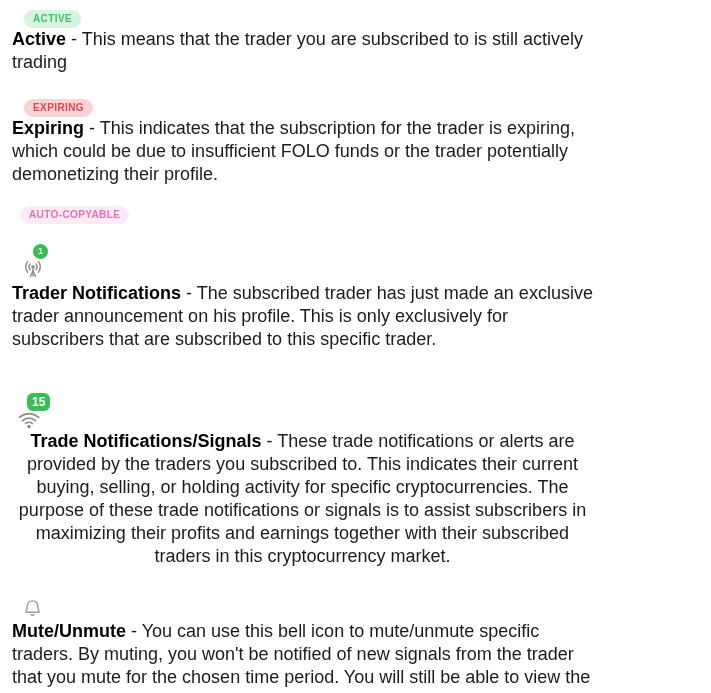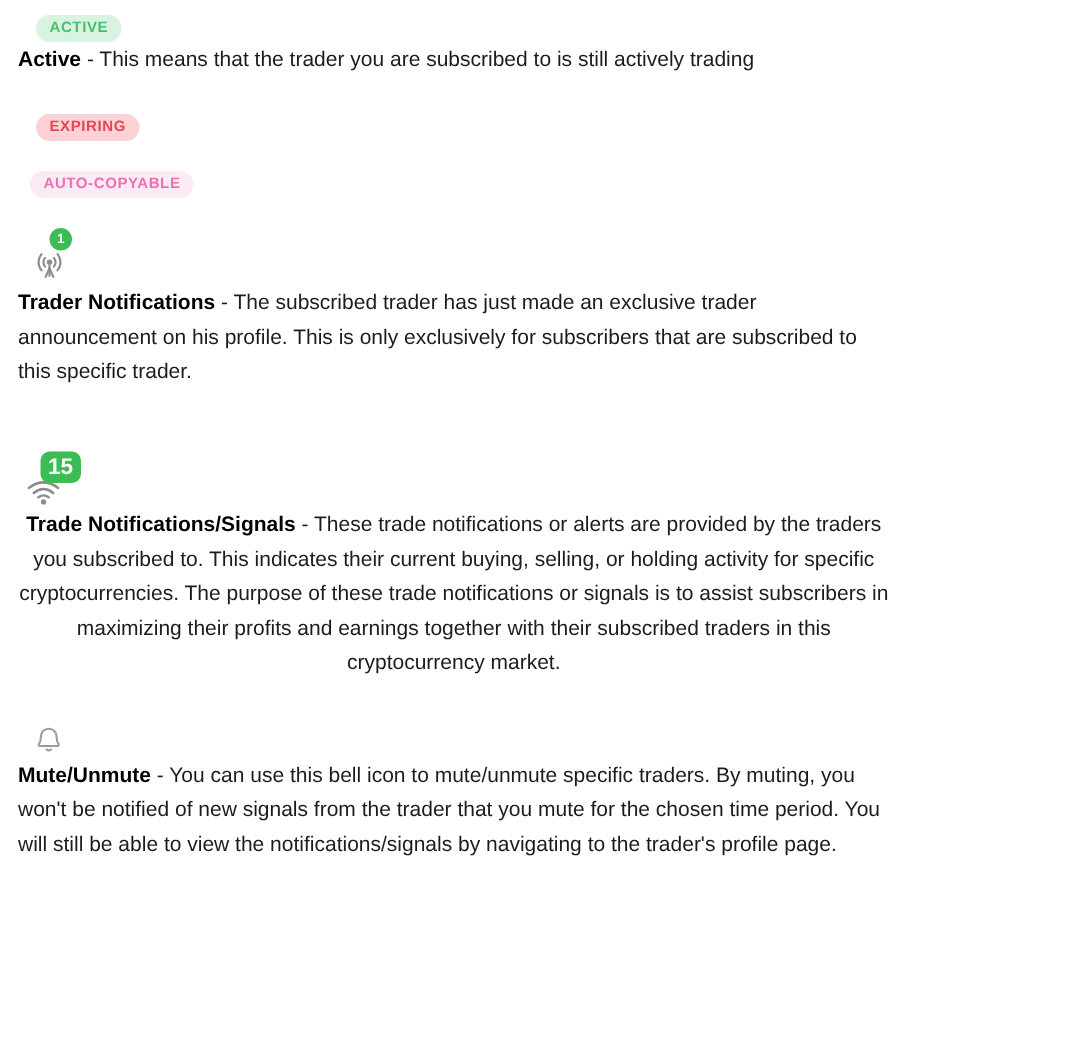--- a/index.html
+++ b/index.html
@@ -26,21 +26,21 @@
     line-height: 1;
     padding: 4px 9px;
     border-radius: 10px;
     white-space: nowrap;
   }
   .pill-active   { background: #d8f3e0; color: #45c06b; margin-left: 12px; margin-top: 10px; }
   .pill-expiring { background: #fbd3d6; color: #e8454f; margin-left: 12px; margin-top: 25px; }
   .pill-autocopy { background: #fcebf5; color: #ee6eb3; margin-left: 8px;  margin-top: 20px; }
   p.entry {
     margin: 0;
-    font-size: 14px;
+    font-size: 18px;
     line-height: 23px;
     color: #1c1c1c;
   }
   p.entry b { color: #000; font-weight: 700; }
   .p1 { margin-top: 13px; }
   .p2 { margin-top: 25px; }
   .p3 { margin-top: 17px; }
   .p4 { margin-top: 6px; }
   .p5 { margin-top: 1px; text-align: center; }
   .p6 { margin-top: 0; }
@@ -64,38 +64,41 @@
     display: flex; align-items: center; justify-content: center;
     line-height: 1;
   }
   .count-rect {
     position: absolute;
     top: -15px; left: 11px;
     padding: 3px 5px;
     border-radius: 6px;
     background: #3cbd54;
     color: #fff;
-    font-size: 15px;
+    font-size: 12px;
     font-weight: 700;
     line-height: 1;
   }
 </style>
 </head>
 <body>
 
 <div class="page">
 
   <span class="pill pill-active">ACTIVE</span>
 
   <p class="entry p1">
     <b>Active</b><span> - This means that the trader you are subscribed to is still actively trading</span>
   </p>
 
   <span class="pill pill-expiring">EXPIRING</span>
 
+  <p class="entry p2">
+    <b>Expiring</b><span> - This indicates that the subscription for the trader is expiring, which could be due to insufficient FOLO funds or the trader potentially demonetizing their profile.</span>
+  </p>
 
   <span class="pill pill-autocopy">AUTO-COPYABLE</span>
 
 
   <div class="icon-block block-announce">
     <span class="icon">
       <svg width="26" height="26" viewBox="0 0 24 24" fill="none" stroke="#8c8c8c" stroke-width="1.3" stroke-linecap="round" stroke-linejoin="round">
         <circle cx="12" cy="10" r="1.7" fill="#8c8c8c" stroke="none"></circle>
         <path d="M12 12 L12 18.5"></path>
         <path d="M9.6 19 L12 13.6"></path>

